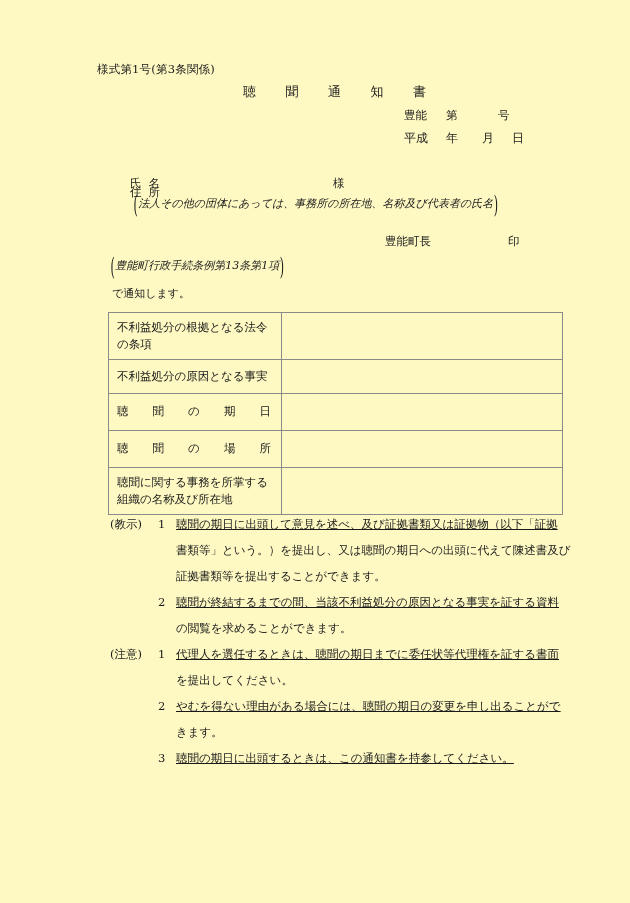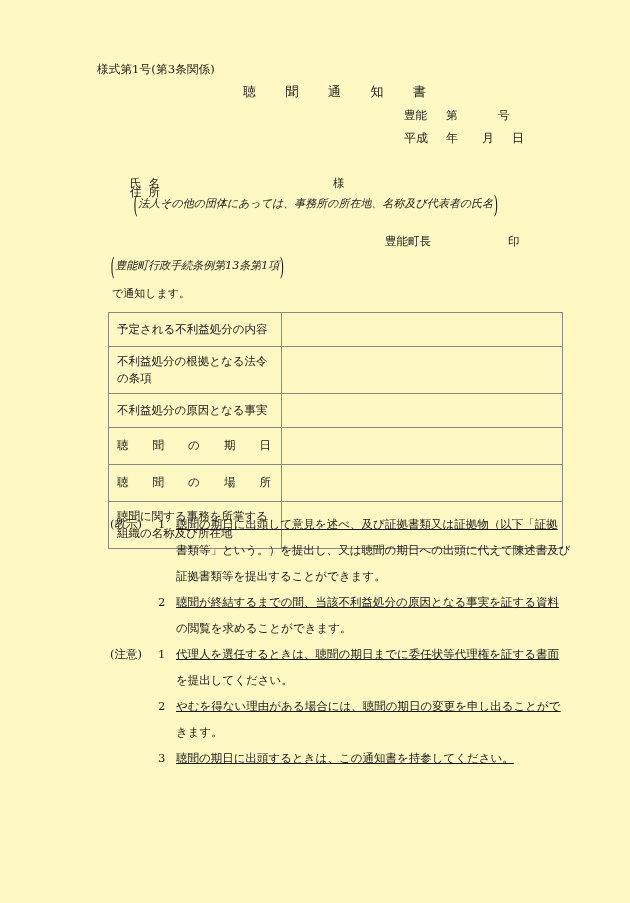--- a/index.html
+++ b/index.html
@@ -189,24 +189,20 @@
     <span class="paren">(</span>
     <span class="inner">
       <span class="line2">豊能町行政手続条例第13条第1項</span>
     </span>
     <span class="paren">)</span>
   </div>
   <div class="t law-tail2">で通知します。</div>
 
   <table class="tbl">
     <tbody>
-      <tr class="r1">
-        <td class="label">予定される不利益処分の内容</td>
-        <td class="val"></td>
-      </tr>
       <tr class="r2">
         <td class="label" style="white-space:pre-line">不利益処分の根拠となる法令
 の条項</td>
         <td class="val"></td>
       </tr>
       <tr class="r3">
         <td class="label">不利益処分の原因となる事実</td>
         <td class="val"></td>
       </tr>
       <tr class="r4">

